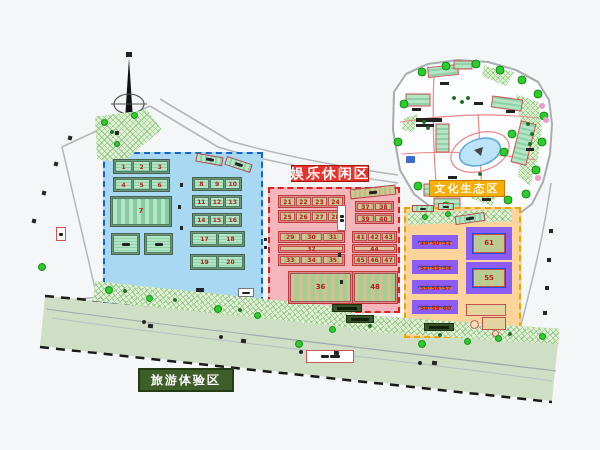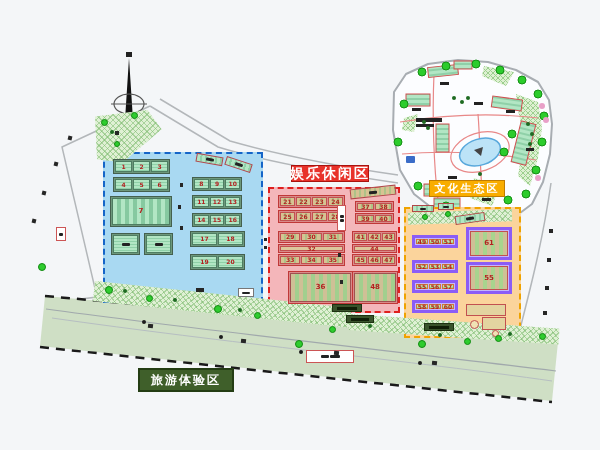--- a/index.html
+++ b/index.html
@@ -15,21 +15,21 @@
   .hatch{position:absolute;z-index:4;background:
       repeating-linear-gradient(45deg,rgba(124,186,110,.55) 0 1px,transparent 1px 4px),
       repeating-linear-gradient(-45deg,rgba(124,186,110,.55) 0 1px,transparent 1px 4px),#dff0d4;}
   #hs1{left:95px;top:281px;width:258px;height:20px;transform:rotate(6deg);transform-origin:0 0}
   #hs2{left:350px;top:314px;width:210px;height:16px;transform:rotate(4deg);transform-origin:0 0}
   #hs3{left:95px;top:110px;width:70px;height:55px;clip-path:polygon(0 12%,75% 0,95% 35%,40% 95%,3% 90%)}
   #hs4{left:408px;top:211px;width:104px;height:12px;transform:rotate(-2deg);z-index:5}
   .row{position:absolute;display:flex;gap:1px;z-index:6;box-sizing:border-box;padding:1px}
   .grp-b{border:1px solid #44604e;background:#6d987c}
   .grp-r{border:1px solid #c03838;background:#d98a8a}
-  .grp-y{border:3px solid #8b5cf6;background:#c4b5fd}
+  .grp-y{border:6px solid #8b5cf6;background:#1d4ed8}
   .c{flex:1;display:flex;align-items:center;justify-content:center;
      font-size:6px;font-weight:bold;color:#b42020;line-height:1;box-sizing:border-box}
   .cg{background:repeating-linear-gradient(180deg,#b2e6c4 0 2px,#8fd0a8 2px 3px);border:1px solid #4e7d62}
   .ct{background:repeating-linear-gradient(90deg,#d6c392 0 3px,#aec287 3px 5px);border:1px solid #c25050}
   .cy{background:repeating-linear-gradient(180deg,#c0e4a8 0 2px,#9ed488 2px 3px);border:1px solid #cf7838}
   .cm{background:#dcc89c;border:1px solid #c25050}
   .bigb{background:repeating-linear-gradient(90deg,#b2e6c4 0 4px,#86c9a0 4px 8px);border:1px solid #4e7d62;font-size:7px}
   .bigr{background:repeating-linear-gradient(90deg,#cfc096 0 4px,#a2cf8e 4px 8px);border:1px solid #a05050;font-size:7px}
   .bigy{background:repeating-linear-gradient(90deg,#cfc096 0 4px,#a8d48e 4px 8px);border:1px solid #c25050;font-size:7px}
   .m{width:8px;height:3px;background:#222;border-radius:1px;display:block}

